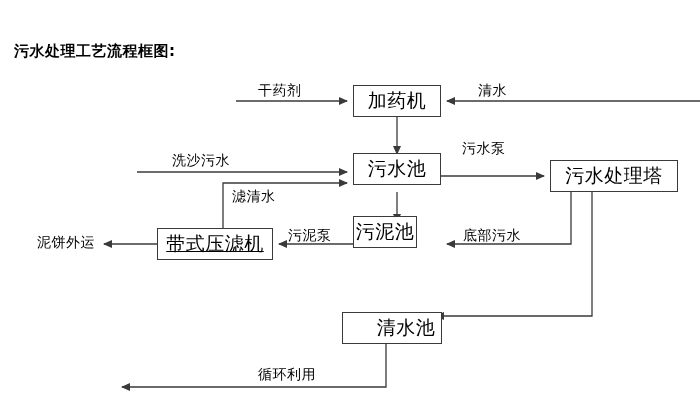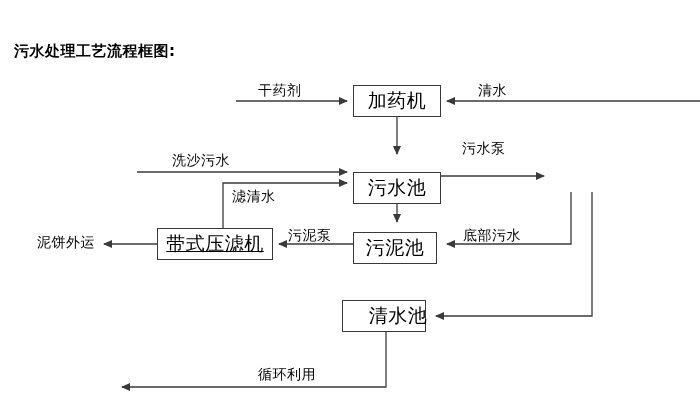--- a/index.html
+++ b/index.html
@@ -107,34 +107,37 @@
       <path d="M157,244 L104,244" marker-end="url(#arrow-l)"></path>
 
       <path d="M386,332 L386,387 L122,387" marker-end="url(#arrow-l)"></path>
     </g>
   </svg>
 
   <div class="node-box" style="left:353px; top:85px; width:88px; height:32px;">
     <span>加药机</span>
   </div>
 
-  <div class="node-box" style="left:353px; top:172px; width:88px; height:32px;">
+  <div class="node-box" style="left:353px; top:153px; width:88px; height:32px;">
     <span>污水池</span>
   </div>
 
+  <div class="node-box" style="left:550px; top:160px; width:128px; height:32px;">
+    <span>污水处理塔</span>
+  </div>
 
   <div class="node-box" style="left:157px; top:228px; width:116px; height:32px;text-decoration:underline;">
     <span>带式压滤机</span>
   </div>
 
-  <div class="node-box" style="left:353px; top:232px; width:84px; height:32px;">
+  <div class="node-box" style="left:353px; top:216px; width:64px; height:32px;">
     <span>污泥池</span>
   </div>
 
-  <div class="node-box" style="left:342px; top:300px; width:84px; height:32px;padding-left:28px;">
+  <div class="node-box" style="left:342px; top:312px; width:100px; height:32px;padding-left:28px;">
     <span>清水池</span>
   </div>
 
   <div class="edge-label" style="left:258px; top:82px;">干药剂</div>
 
   <div class="edge-label" style="left:478px; top:82px;">清水</div>
 
   <div class="edge-label" style="left:172px; top:152px;">洗沙污水</div>
 
   <div class="edge-label" style="left:462px; top:140px;">污水泵</div>

